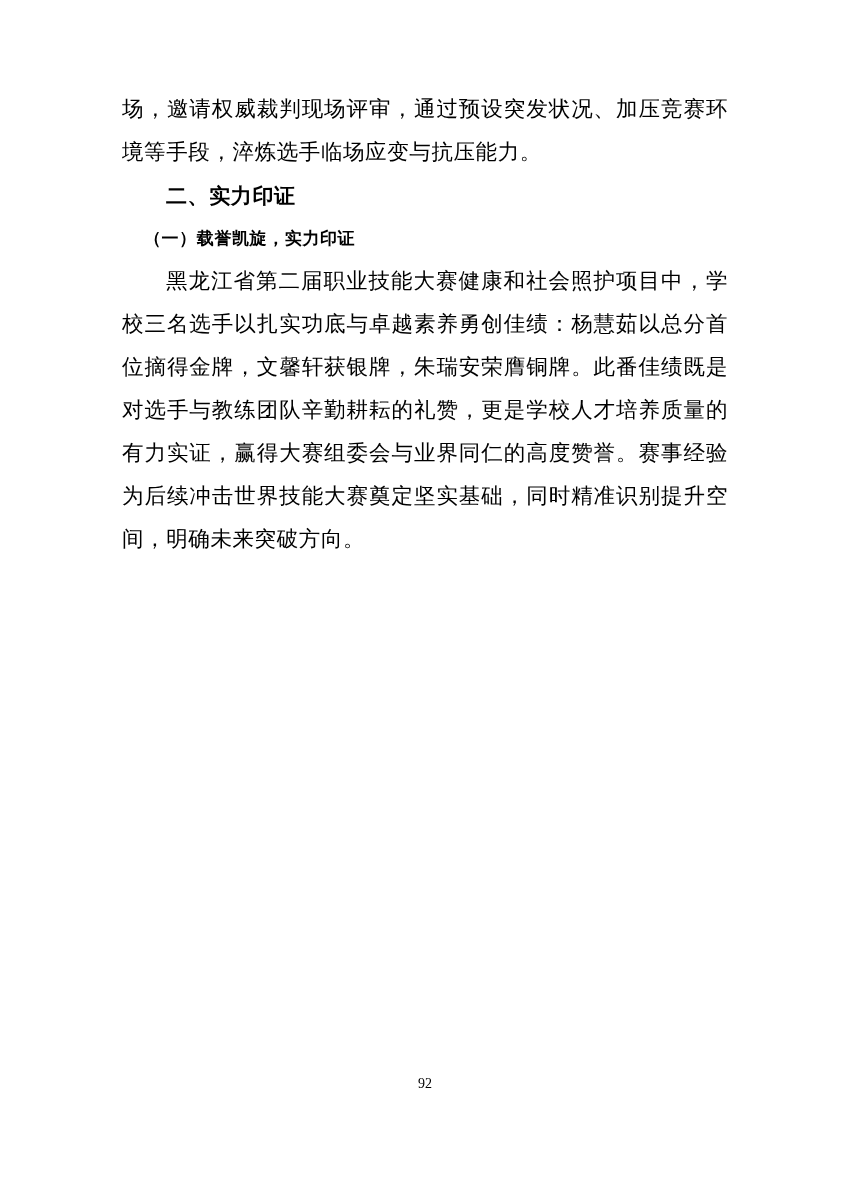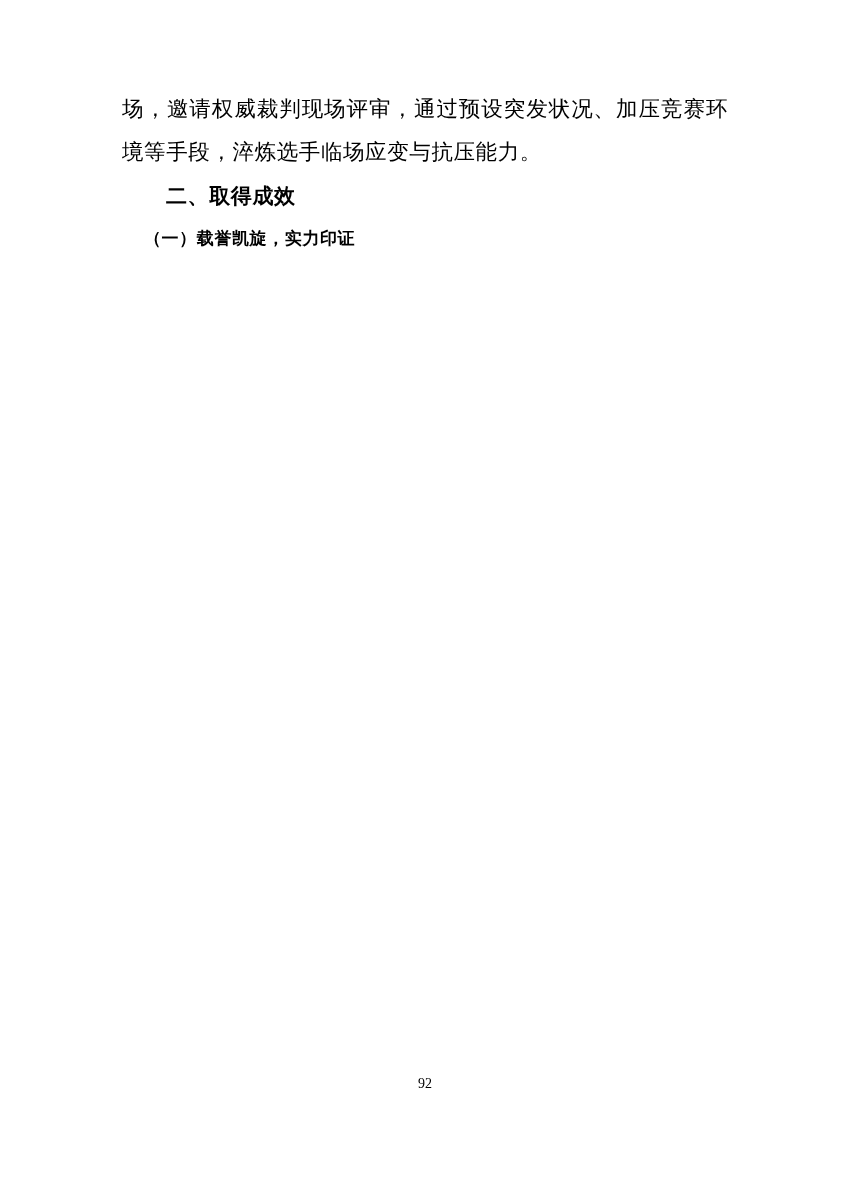--- a/index.html
+++ b/index.html
@@ -62,17 +62,18 @@
     font-family: "Liberation Serif", "DejaVu Serif", serif;
     color: #000000;
   }
 </style>
 </head>
 <body>
 
 <div class="page">
   <div class="content">
     <p class="para">场，邀请权威裁判现场评审，通过预设突发状况、加压竞赛环境等手段，淬炼选手临场应变与抗压能力。</p>
-    <p class="heading">二、取得成效</p>
+    <p class="heading">二、实力印证</p>
     <p class="subheading">（一）载誉凯旋，实力印证</p>
+    <p class="para indent">黑龙江省第二届职业技能大赛健康和社会照护项目中，学校三名选手以扎实功底与卓越素养勇创佳绩：杨慧茹以总分首位摘得金牌，文馨轩获银牌，朱瑞安荣膺铜牌。此番佳绩既是对选手与教练团队辛勤耕耘的礼赞，更是学校人才培养质量的有力实证，赢得大赛组委会与业界同仁的高度赞誉。赛事经验为后续冲击世界技能大赛奠定坚实基础，同时精准识别提升空间，明确未来突破方向。</p>
   </div>
   <div class="page-number">92</div>
 </div>
 
 </body></html>

